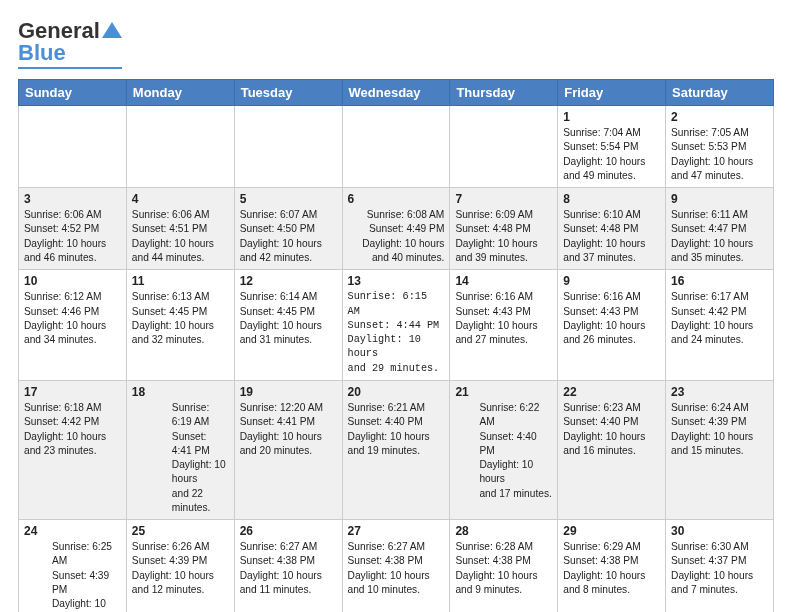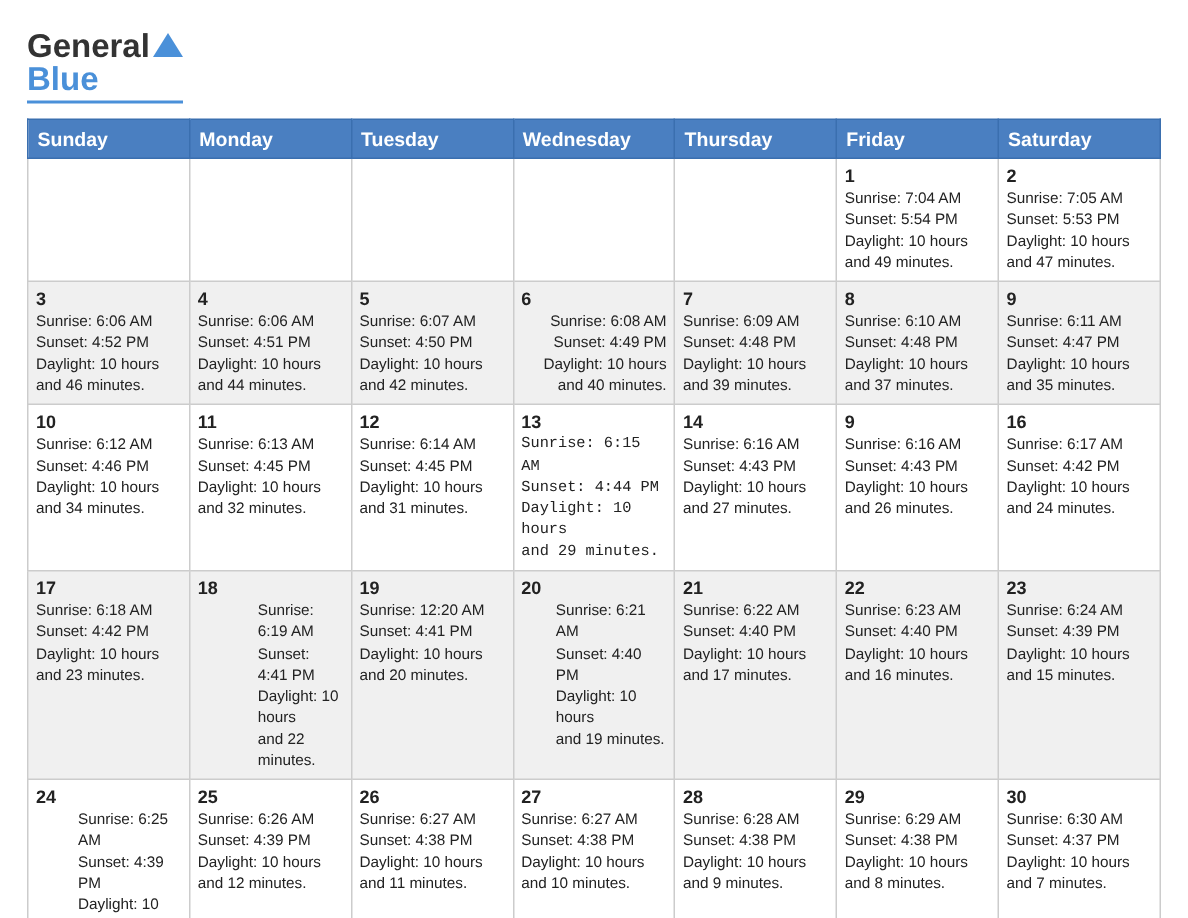--- a/index.html
+++ b/index.html
@@ -271,28 +271,28 @@
           </td>
           <td>
             <span class="day-num">19</span>
             <div class="day-info" style="white-space: pre-line;">Sunrise: 12:20 AM
 Sunset: 4:41 PM
 Daylight: 10 hours
 and 20 minutes.</div>
           </td>
           <td>
             <span class="day-num">20</span>
-            <div class="day-info" style="white-space: pre-line; margin-left: 23px;">Sunrise: 6:21 AM
+            <div class="day-info" style="white-space: pre-line;">Sunrise: 6:21 AM
 Sunset: 4:40 PM
 Daylight: 10 hours
 and 19 minutes.</div>
           </td>
           <td>
             <span class="day-num">21</span>
-            <div class="day-info" style="white-space: pre-line;">Sunrise: 6:22 AM
+            <div class="day-info" style="white-space: pre-line; margin-left: 24px;">Sunrise: 6:22 AM
 Sunset: 4:40 PM
 Daylight: 10 hours
 and 17 minutes.</div>
           </td>
           <td>
             <span class="day-num">22</span>
             <div class="day-info" style="white-space: pre-line;">Sunrise: 6:23 AM
 Sunset: 4:40 PM
 Daylight: 10 hours
 and 16 minutes.</div>

